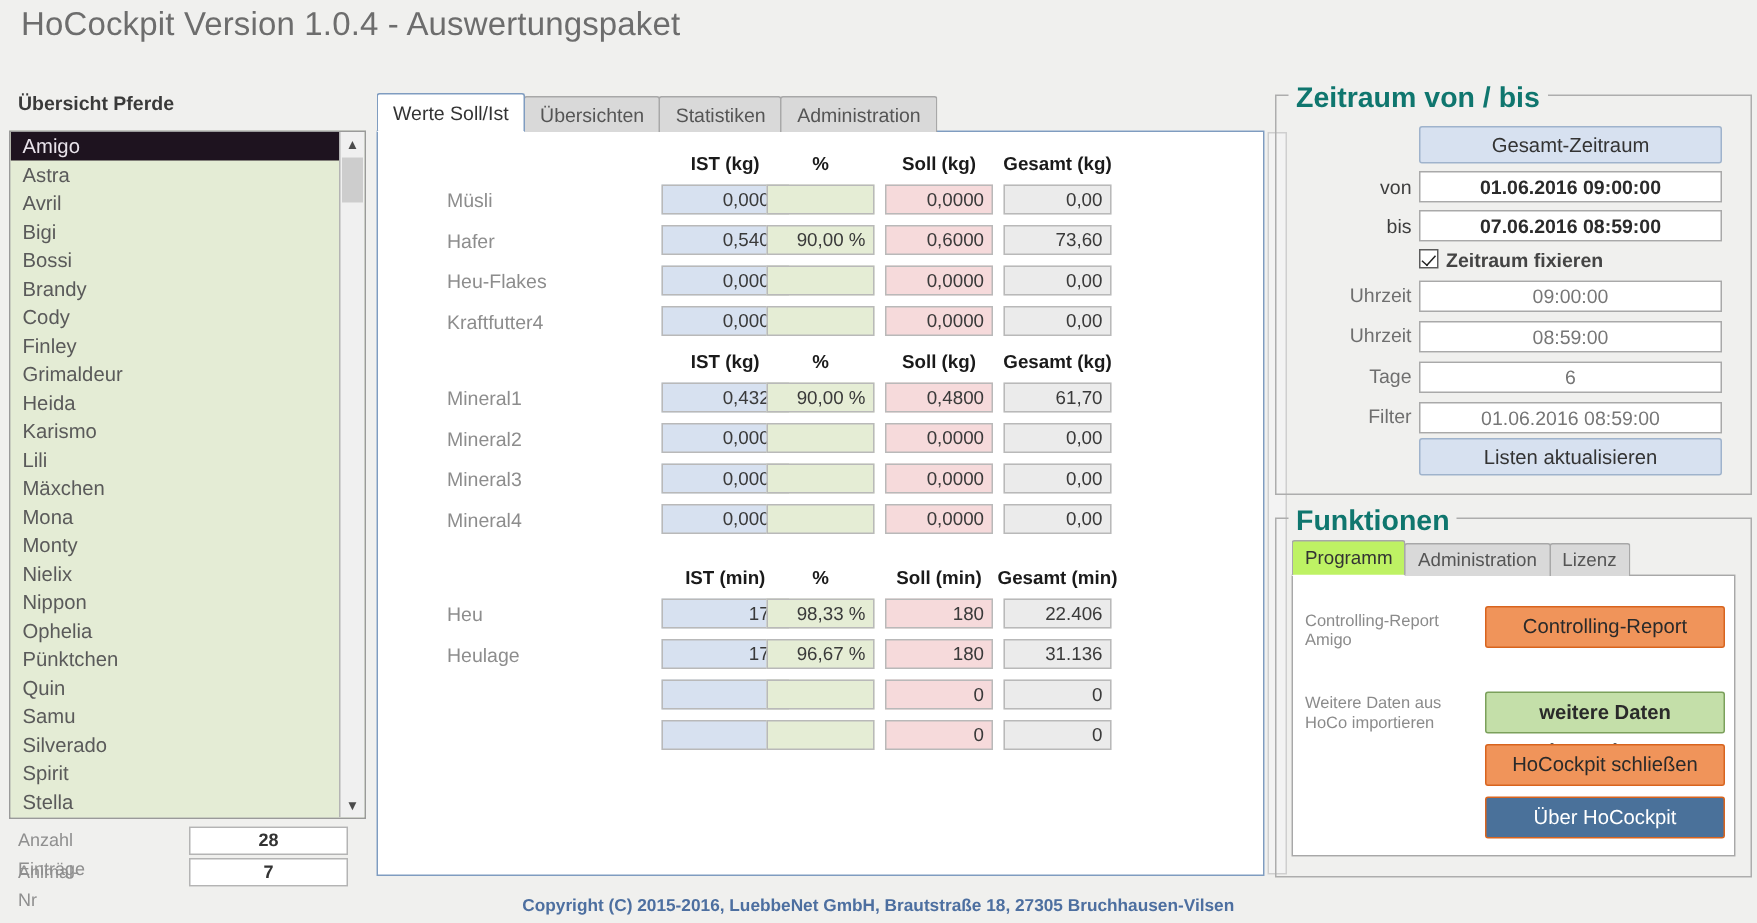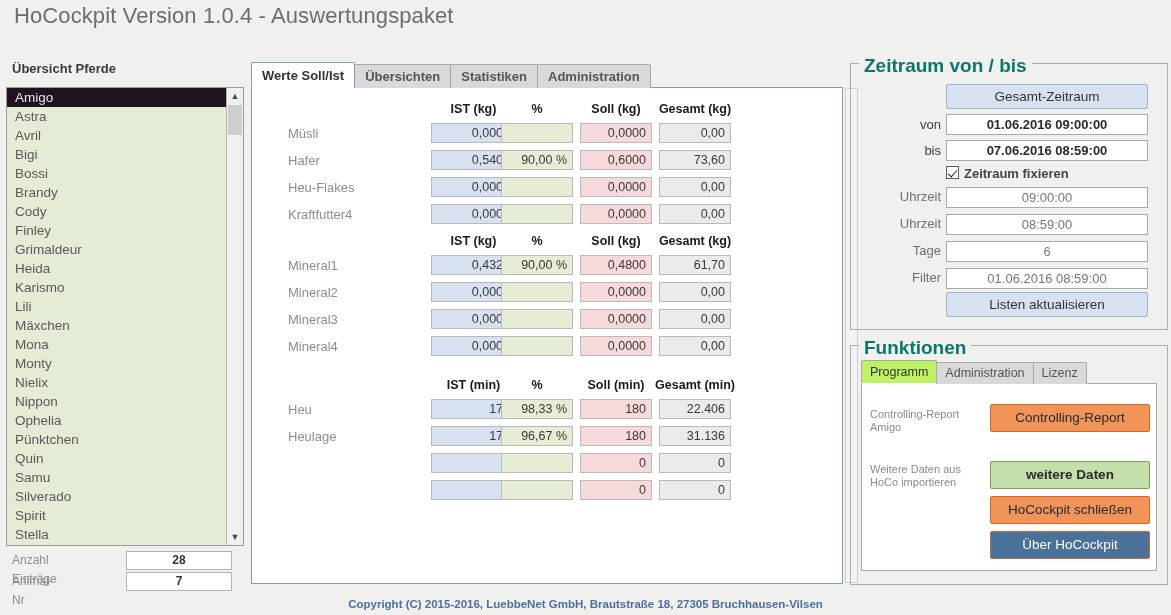--- a/index.html
+++ b/index.html
@@ -126,21 +126,20 @@
     line-height: 23px;
     padding: 0 10px;
     font-size: 13px;
     color: #555;
     background: #d9d9d9;
     border: 1px solid #a8a8a8;
     border-bottom: none;
     margin-right: -1px;
     border-radius: 2px 2px 0 0;
     white-space: nowrap;
-    font-weight: bold;
   }
   .tab.active {
     background: #ffffff;
     color: #333;
     height: 26px;
     line-height: 25px;
     border-color: #7f9cc0;
     border-bottom: 1px solid #ffffff;
     position: relative;
     z-index: 5;
@@ -154,21 +153,21 @@
   }
   .panel-scrollbar {
     position: absolute;
     left: 845px; top: 88px;
     width: 13px; height: 495px;
     background: #f3f3f3;
     border: 1px solid #cfcfcf;
   }
 
   
-  .data-group { position: absolute; left: 8px; width: 100%; }
+  .data-group { position: absolute; left: 18px; width: 100%; }
   .dg-head {
     position: relative;
     height: 20px;
   }
   .col-h {
     position: absolute;
     font-size: 12.5px;
     font-weight: bold;
     color: #1a1a1a;
     text-align: center;

